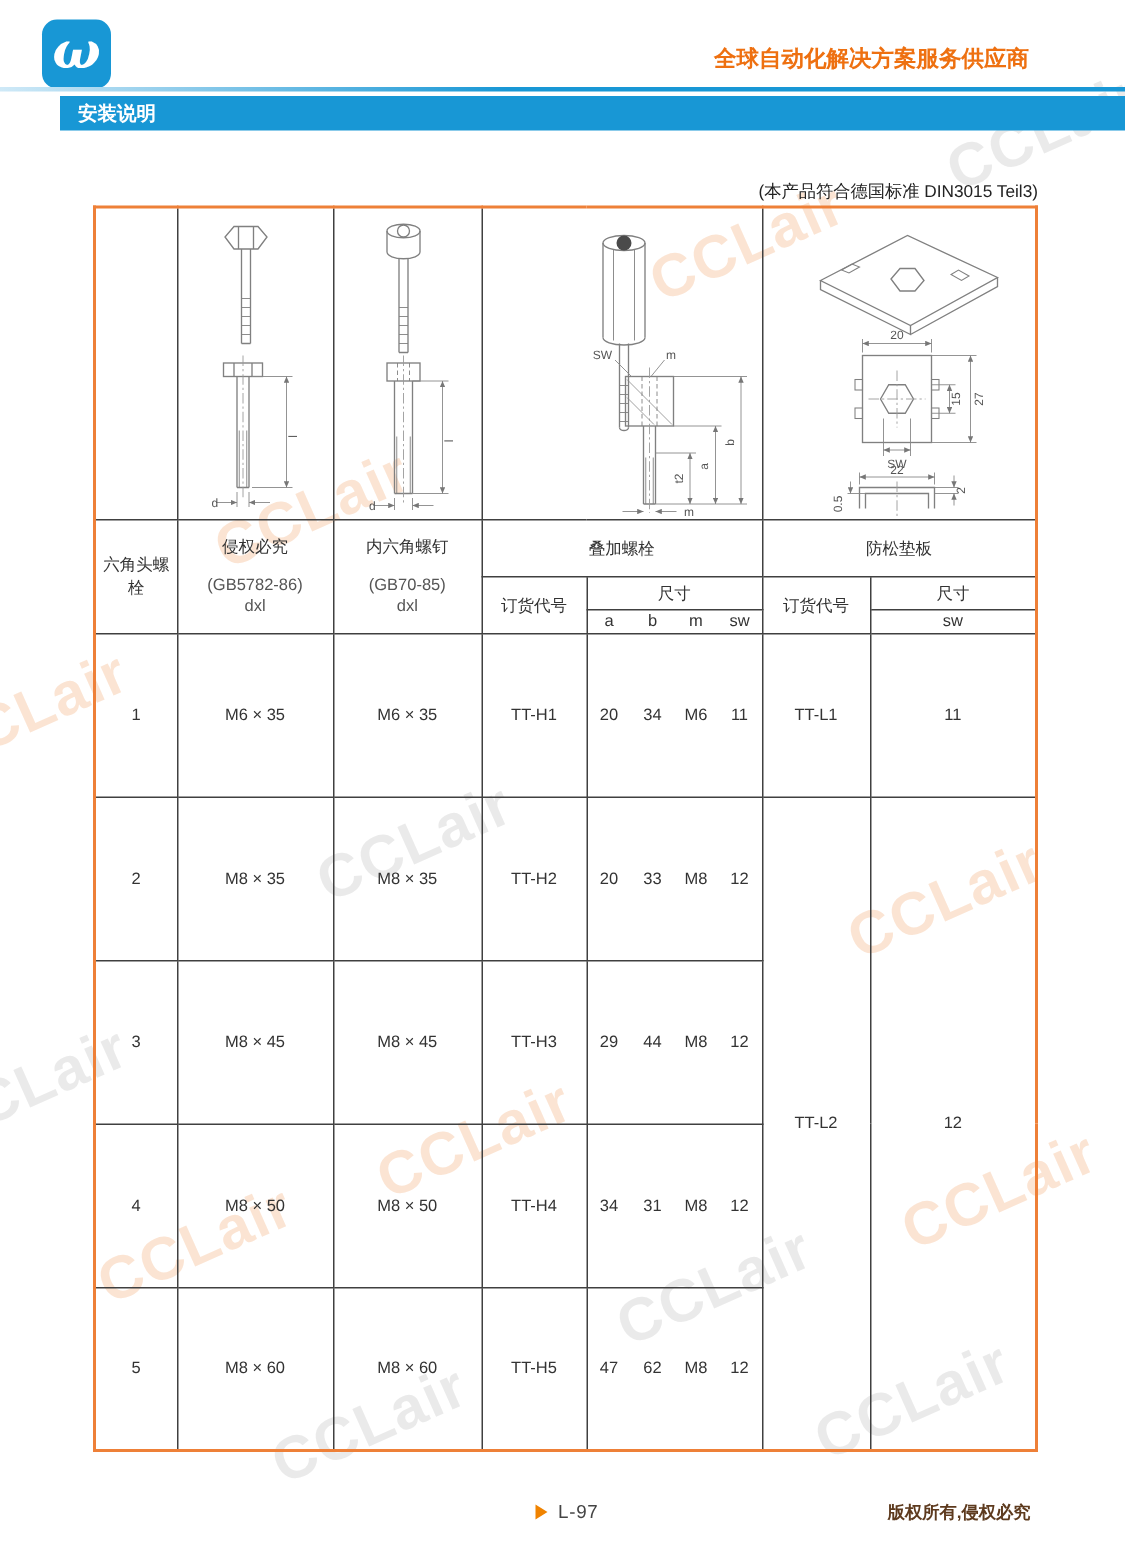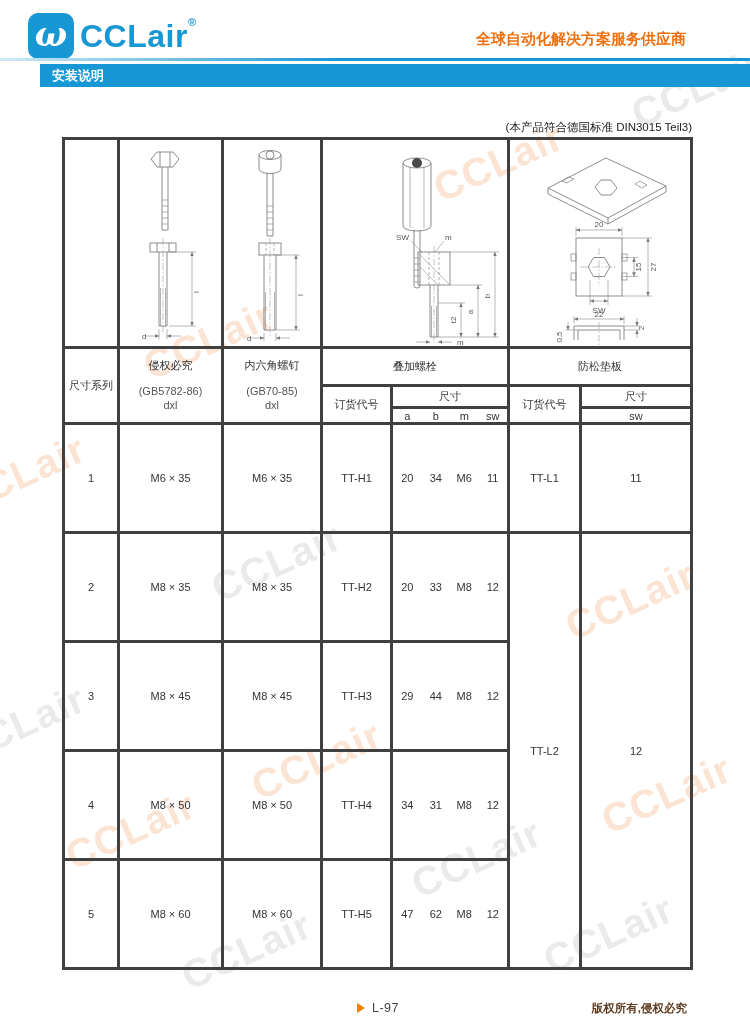--- a/index.html
+++ b/index.html
@@ -26,21 +26,21 @@
 
   .title-bar{position:absolute;left:40px;top:64px;width:728px;height:23px;background:#1897d5;}
   .title-bar span{display:block;color:#fff;font-size:13px;font-weight:bold;
                   line-height:23px;padding-left:12px;}
 
   .note{position:absolute;right:58px;top:120px;font-size:11.5px;color:#222;}
 
   
   .sheet-table{position:absolute;left:62px;top:137px;width:628px;border-collapse:collapse;
                table-layout:fixed;background:transparent;}
-  .sheet-table td{border:3px solid #404040;text-align:center;vertical-align:middle;
+  .sheet-table td{border:1px solid #404040;text-align:center;vertical-align:middle;
                   font-size:11px;color:#333;padding:0;}
   .sheet-table{border:2px solid #ee8038;}
   .hdr{font-size:12px;color:#555;}
   .hdr-sub{font-size:11px;color:#555;line-height:1.25;}
   .hdr-name{margin-bottom:12px;}
   .quad{display:flex;width:100%;}
   .quad span{flex:1;text-align:center;}
   .draw-cell{vertical-align:top;}
   svg{display:block;}
   svg text{font-family:"Liberation Sans",sans-serif;font-size:8px;fill:#555;}
@@ -76,21 +76,20 @@
   <span class="wm wm-o" style="left:598px;top:772px">CCLair</span>
   <span class="wm wm-o" style="left:62px;top:808px">CCLair</span>
   <span class="wm wm-g" style="left:408px;top:836px">CCLair</span>
   <span class="wm wm-g" style="left:540px;top:912px">CCLair</span>
   <span class="wm wm-g" style="left:178px;top:928px">CCLair</span>
 
   <div class="logo-row">
     <div class="logo-mark">
       <span>ω</span>
     </div>
-    <div class="logo-text"><span>CCLair</span><span class="logo-reg">®</span></div>
   </div>
   <div class="tagline">全球自动化解决方案服务供应商</div>
   <div class="header-line"></div>
 
   <div class="title-bar">
     <span>安装说明</span>
   </div>
 
   <div class="note">(本产品符合德国标准 DIN3015  Teil3)</div>
 
@@ -260,21 +259,21 @@
           <text x="89" y="176.6" display="none"></text>
           <text x="89" y="176.7" display="none"></text>
           <text x="92" y="177" text-anchor="middle" transform="translate(-3 0)">22</text>
           <text x="134" y="188" transform="rotate(-90 134 188)" text-anchor="middle">2</text>
           <text x="52" y="197" transform="rotate(-90 52 197)" text-anchor="middle">0.5</text>
         </svg>
       </td>
     </tr>
 
     <tr style="height:38px">
-      <td rowspan="3" class="hdr">尺寸系列</td>
+      <td rowspan="3" class="hdr">六角头螺栓</td>
       <td rowspan="3" class="hdr">
         <div class="hdr-name">侵权必究</div>
         <div class="hdr-sub">(GB5782-86)</div>
         <div class="hdr-sub">dxl</div>
       </td>
       <td rowspan="3" class="hdr">
         <div class="hdr-name">内六角螺钉</div>
         <div class="hdr-sub">(GB70-85)</div>
         <div class="hdr-sub">dxl</div>
       </td>

